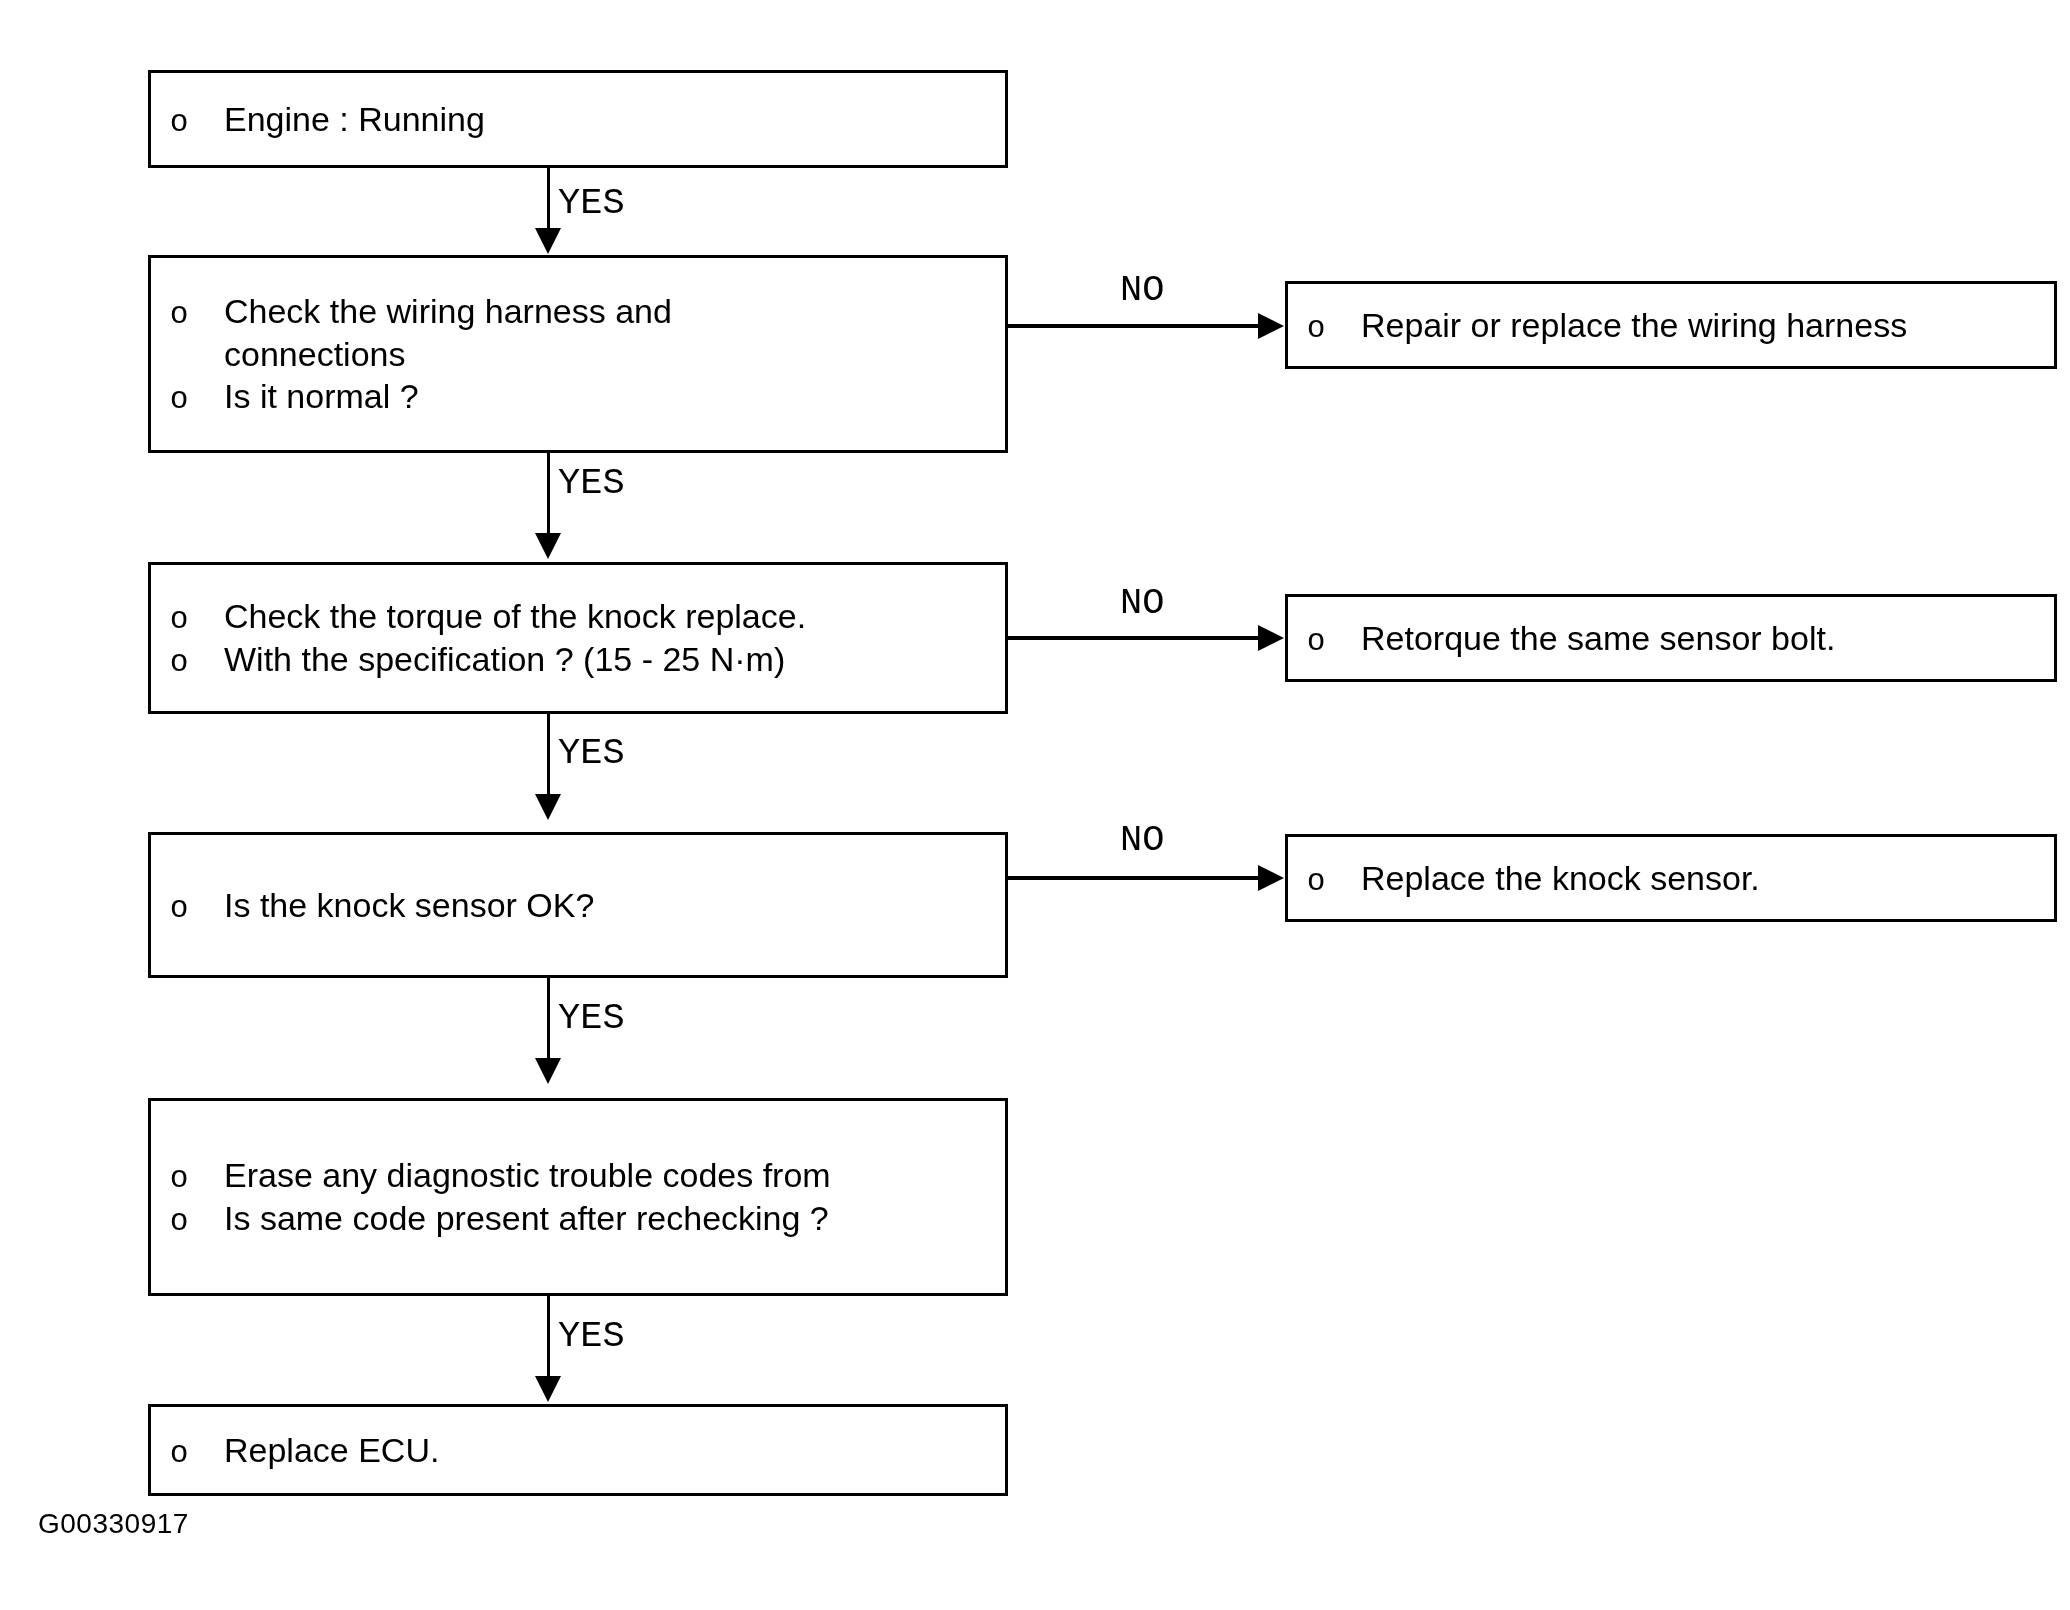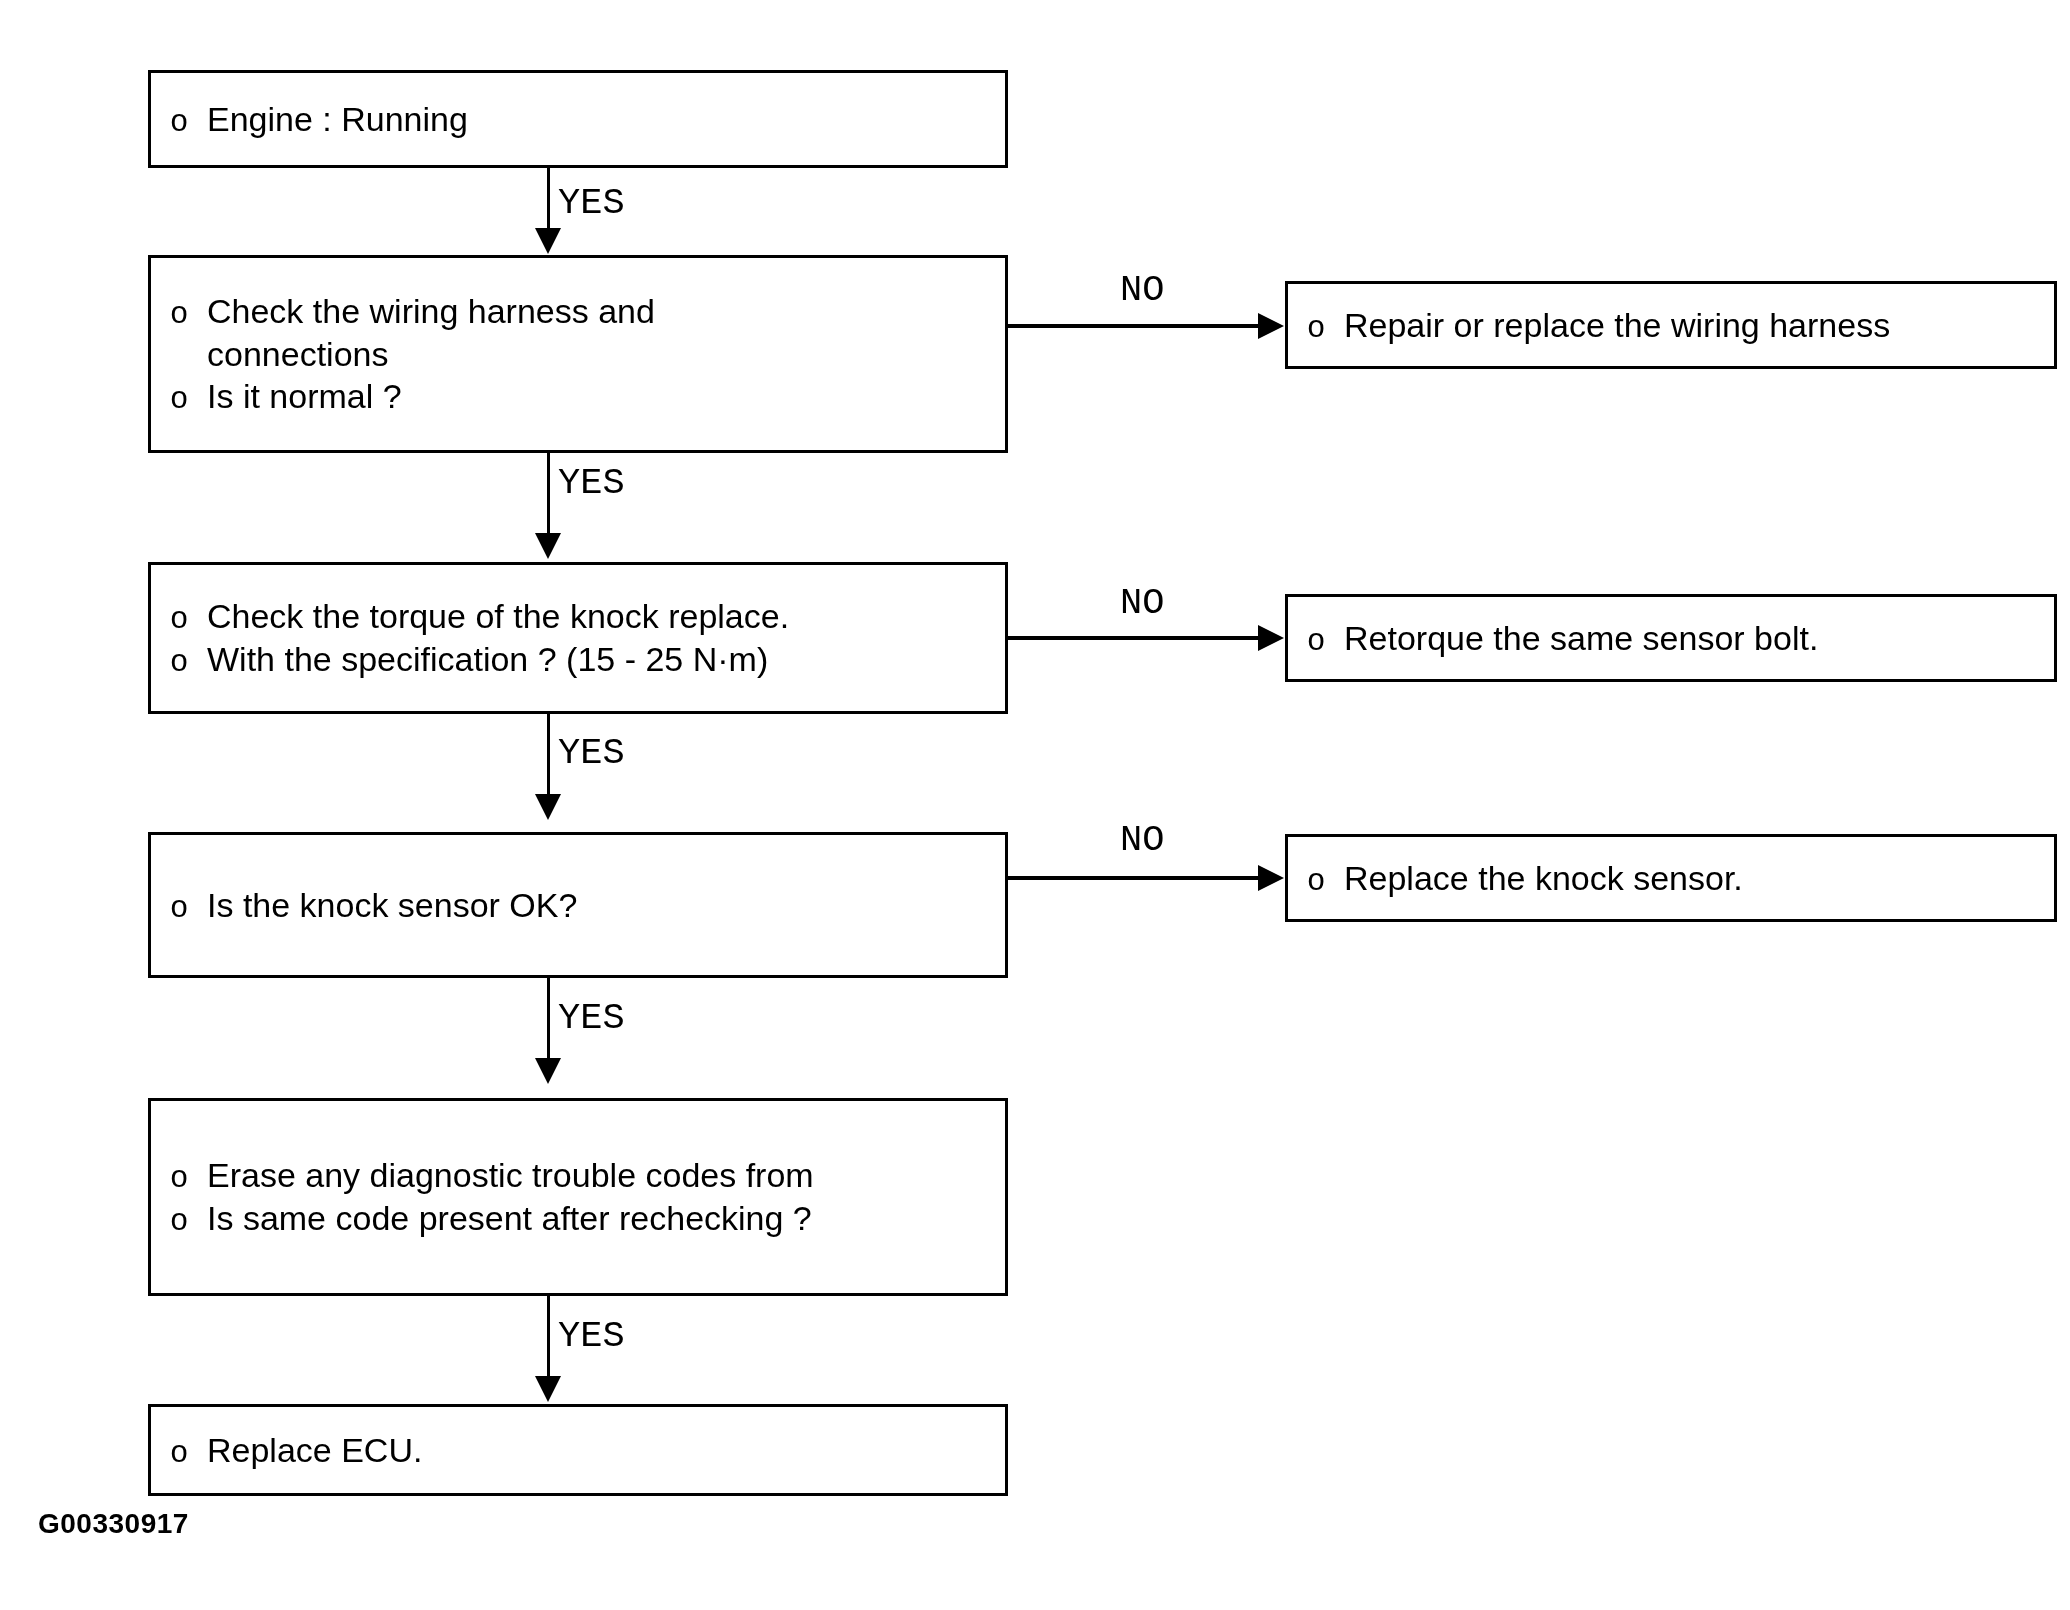--- a/index.html
+++ b/index.html
@@ -34,21 +34,21 @@
     line-height: 1.25;
     white-space: nowrap;
     padding: 0 14px 0 0;
   }
   .node .bullet {
     width: 56px;
     flex: 0 0 56px;
     text-align: center;
     font-size: 31px;
   }
-  .node .txt { flex: 1 1 auto; }
+  .node .txt { flex: 1 1 auto; margin-left: 17px; }
   .node .line.cont .bullet { visibility: hidden; }
 
   
   .node.left  { left: 148px; width: 860px; }
   
   .node.right { left: 1285px; }
 
   
   .vline {
     position: absolute;
@@ -82,21 +82,20 @@
     font-family: Liberation Mono, monospace;
   }
 
   .figure-id {
     position: absolute;
     left: 38px;
     top: 1508px;
     font-size: 28px;
     letter-spacing: 0.5px;
     white-space: nowrap;
-    font-weight: bold;
   }
 </style>
 </head>
 <body>
 
 <div id="canvas">
 
   <div class="node left" style="top:70px; height:98px;">
     <div class="line">
       <span class="bullet">o</span>

